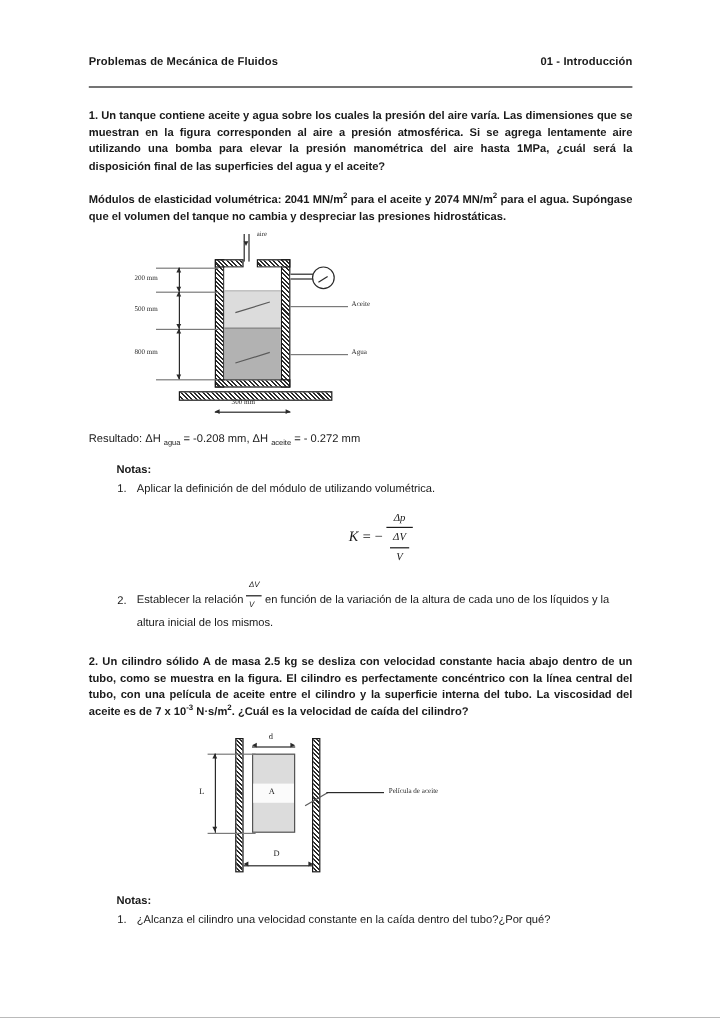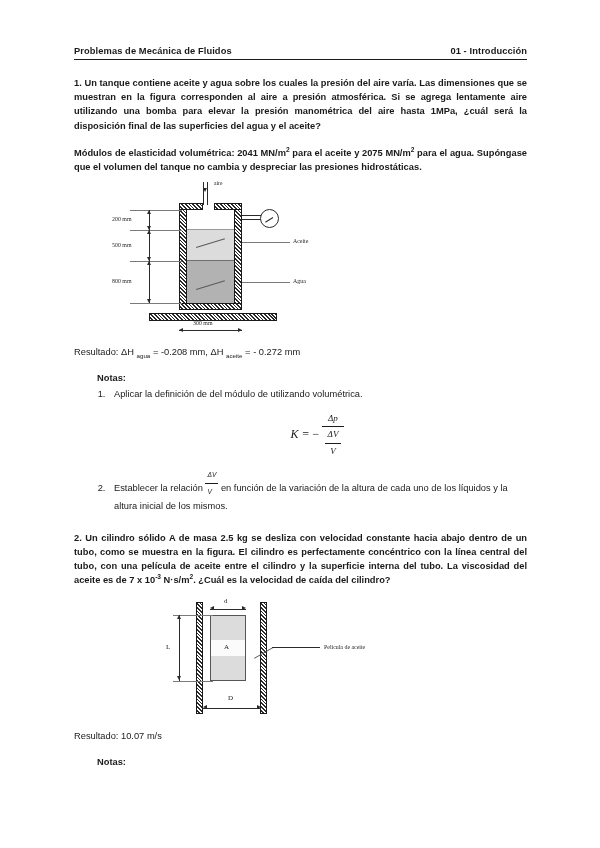--- a/index.html
+++ b/index.html
@@ -25,21 +25,21 @@
   }
 
   
   .header {
     display: flex;
     justify-content: space-between;
     align-items: baseline;
     font-weight: bold;
     font-size: 9.3px;
     letter-spacing: 0.1px;
-    padding-bottom: 3px;
+    padding-bottom: 16px;
     border-bottom: 1.1px solid #1a1a1a;
   }
 
   
   .para {
     font-size: 9.3px;
     line-height: 14.2px;
     text-align: justify;
     font-weight: bold;
     margin-top: 16px;
@@ -174,21 +174,21 @@
 <div class="page">
  <div class="content">
 
   <div class="header">
     <span>Problemas de Mecánica de Fluidos</span>
     <span>01 - Introducción</span>
   </div>
 
   <p class="para"><span>1.</span><span> Un tanque contiene aceite y agua sobre los cuales la presión del aire varía. Las dimensiones que se muestran en la figura corresponden al aire a presión atmosférica. Si se agrega lentamente aire utilizando una bomba para elevar la presión manométrica del aire hasta 1MPa, ¿cuál será la disposición final de las superficies del agua y el aceite?</span></p>
 
-  <p class="para tight"><span>Módulos de elasticidad volumétrica: </span><span>2041</span><span> MN/m</span><sup>2</sup><span> para el aceite y </span><span>2075</span><span> MN/m</span><sup>2</sup><span> para el agua. Supóngase que el volumen del tanque no cambia y despreciar las presiones hidrostáticas.</span></p>
+  <p class="para tight"><span>Módulos de elasticidad volumétrica: </span><span>2041</span><span> MN/m</span><sup>2</sup><span> para el aceite y </span><span>2074</span><span> MN/m</span><sup>2</sup><span> para el agua. Supóngase que el volumen del tanque no cambia y despreciar las presiones hidrostáticas.</span></p>
 
   <div class="fig1">
 
     <div class="f1-pipe"></div>
     <div class="arr arr-down" style="left:129.2px; top:4px;"></div>
     <div class="f1-airlabel">aire</div>
 
     <div class="hatch f1-tank-wall-l"></div>
     <div class="hatch f1-tank-wall-r"></div>
     <div class="hatch f1-tank-top-a"></div>
@@ -288,18 +288,20 @@
     <div class="dimh" style="left:129px; top:108px; width:58px;"></div>
     <div class="arr arr-left" style="left:129px; top:105.8px;"></div>
     <div class="arr arr-right" style="left:182.5px; top:105.8px;"></div>
     <div class="f2lbl" style="left:154px; top:94px;">D</div>
 
     <div class="slash" style="left:180px; top:58px; width:22px; transform:rotate(-30deg);"></div>
     <div class="leader" style="left:198px; top:47px; width:48px; background:#2a2a2a;"></div>
     <div class="f2-pel">Película de aceite</div>
   </div>
 
-  <div class="result">Resultado: 10.07 m/s</div>
 
   <div class="notas-label">Notas:</div>
+  <ol class="notas">
+    <li>¿Alcanza el cilindro una velocidad constante en la caída dentro del tubo?¿Por qué?</li>
+  </ol>
 
  </div>
 </div>
 
 </body></html>

